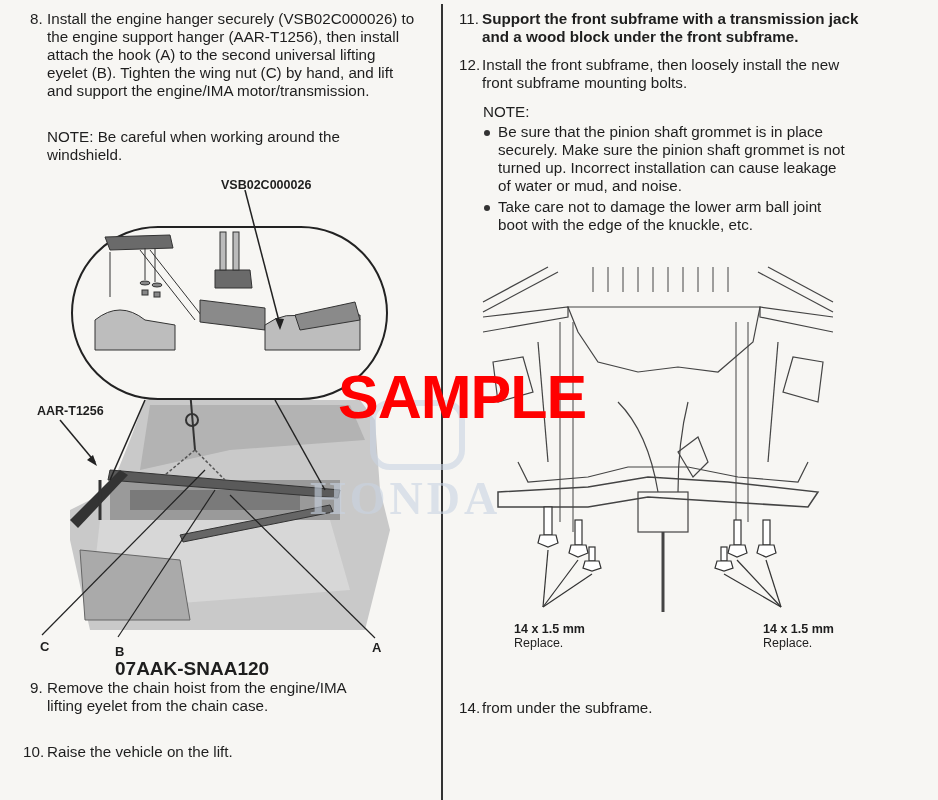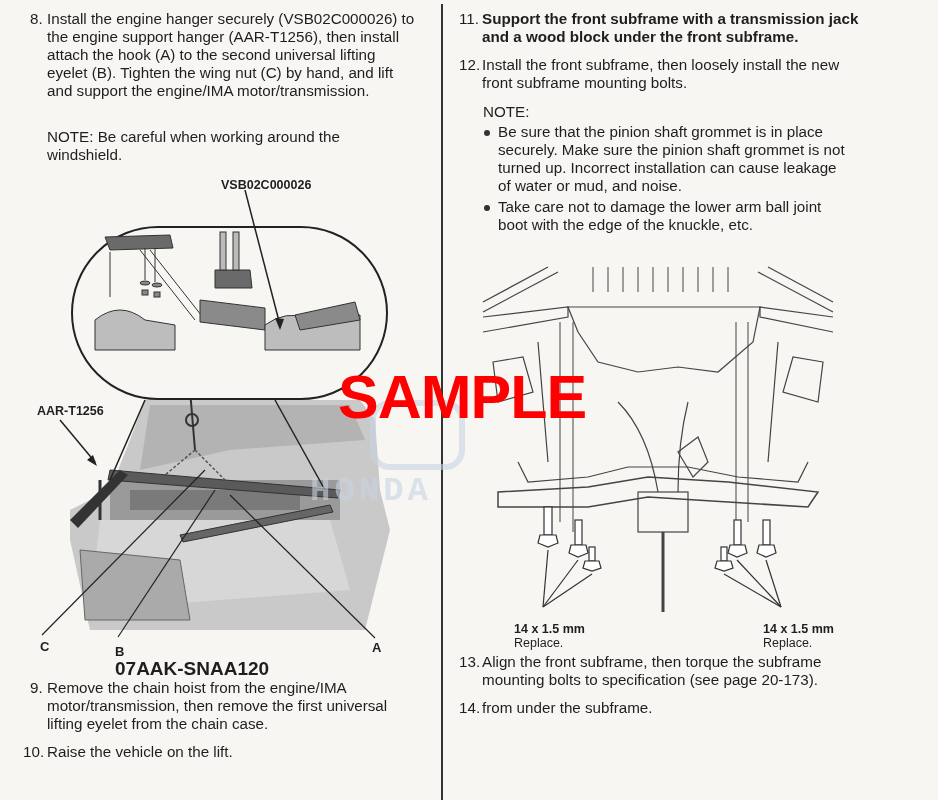--- a/index.html
+++ b/index.html
@@ -23,21 +23,21 @@
   .spec { position:absolute; font-size:12.5px; line-height:14px; }
   .spec .b { font-weight:bold; display:block; }
 
   svg { position:absolute; }
   .sample {
     position:absolute; left:338px; top:364px; font-weight:bold; font-size:61px;
     color:#f00; letter-spacing:-1px; line-height:66px;
   }
   .honda-wm { position:absolute; left:370px; top:400px; color:#c9d4e3; opacity:0.6; }
   .honda-wm .logo { position:absolute; left:0; top:0; width:95px; height:70px; border:6px solid #c9d4e3; border-radius:20px; box-sizing:border-box; }
-  .honda-wm .word { position:absolute; left:-60px; top:72px; font-family:Liberation Mono, monospace; font-weight:bold; font-size:34px; letter-spacing:4px; color:#c9d4e3; }
+  .honda-wm .word { position:absolute; left:-60px; top:72px; font-family:Liberation Serif, serif; font-weight:bold; font-size:46px; letter-spacing:4px; color:#c9d4e3; }
 </style>
 </head>
 <body>
 
 <div class="page">
 
   <div class="divider"></div>
 
   <div class="step" style="left:30px;top:10px;width:400px;">
     <span class="num">8.</span>
@@ -109,21 +109,20 @@
   <div class="callout" style="left:37px;top:404px;">AAR-T1256</div>
   <div class="callout" style="left:40px;top:639px;font-size:13px;">C</div>
   <div class="callout" style="left:115px;top:644px;font-size:13px;">B</div>
   <div class="callout" style="left:115px;top:658px;font-size:19px;">07AAK-SNAA120</div>
   <div class="callout" style="left:372px;top:640px;font-size:13px;">A</div>
 
   <div class="step" style="left:30px;top:679px;width:400px;">
     <span class="num">9.</span>
     <div style="padding-left:17px;">
       <span class="txt">Remove the chain hoist from the engine/IMA</span>
-      <span class="txt">motor/transmission, then remove the first universal</span>
       <span class="txt">lifting eyelet from the chain case.</span>
     </div>
   </div>
   <div class="step" style="left:23px;top:743px;width:400px;">
     <span class="num">10.</span>
     <div style="padding-left:24px;">
       <span class="txt">Raise the vehicle on the lift.</span>
     </div>
   </div>
 
@@ -221,27 +220,20 @@
   </svg>
   <div class="spec" style="left:514px;top:622px;">
     <span class="b">14 x 1.5 mm</span>
     <span>Replace.</span>
   </div>
   <div class="spec" style="left:763px;top:622px;">
     <span class="b">14 x 1.5 mm</span>
     <span>Replace.</span>
   </div>
 
-  <div class="step" style="left:459px;top:653px;width:470px;">
-    <span class="num">13.</span>
-    <div style="padding-left:23px;">
-      <span class="txt">Align the front subframe, then torque the subframe</span>
-      <span class="txt">mounting bolts to specification (see page 20-173).</span>
-    </div>
-  </div>
   <div class="step" style="left:459px;top:699px;width:470px;">
     <span class="num">14.</span>
     <div style="padding-left:23px;">
       <span class="txt">from under the subframe.</span>
     </div>
   </div>
 
   <div class="honda-wm">
     <div class="logo"></div>
     <div class="word">HONDA</div>

